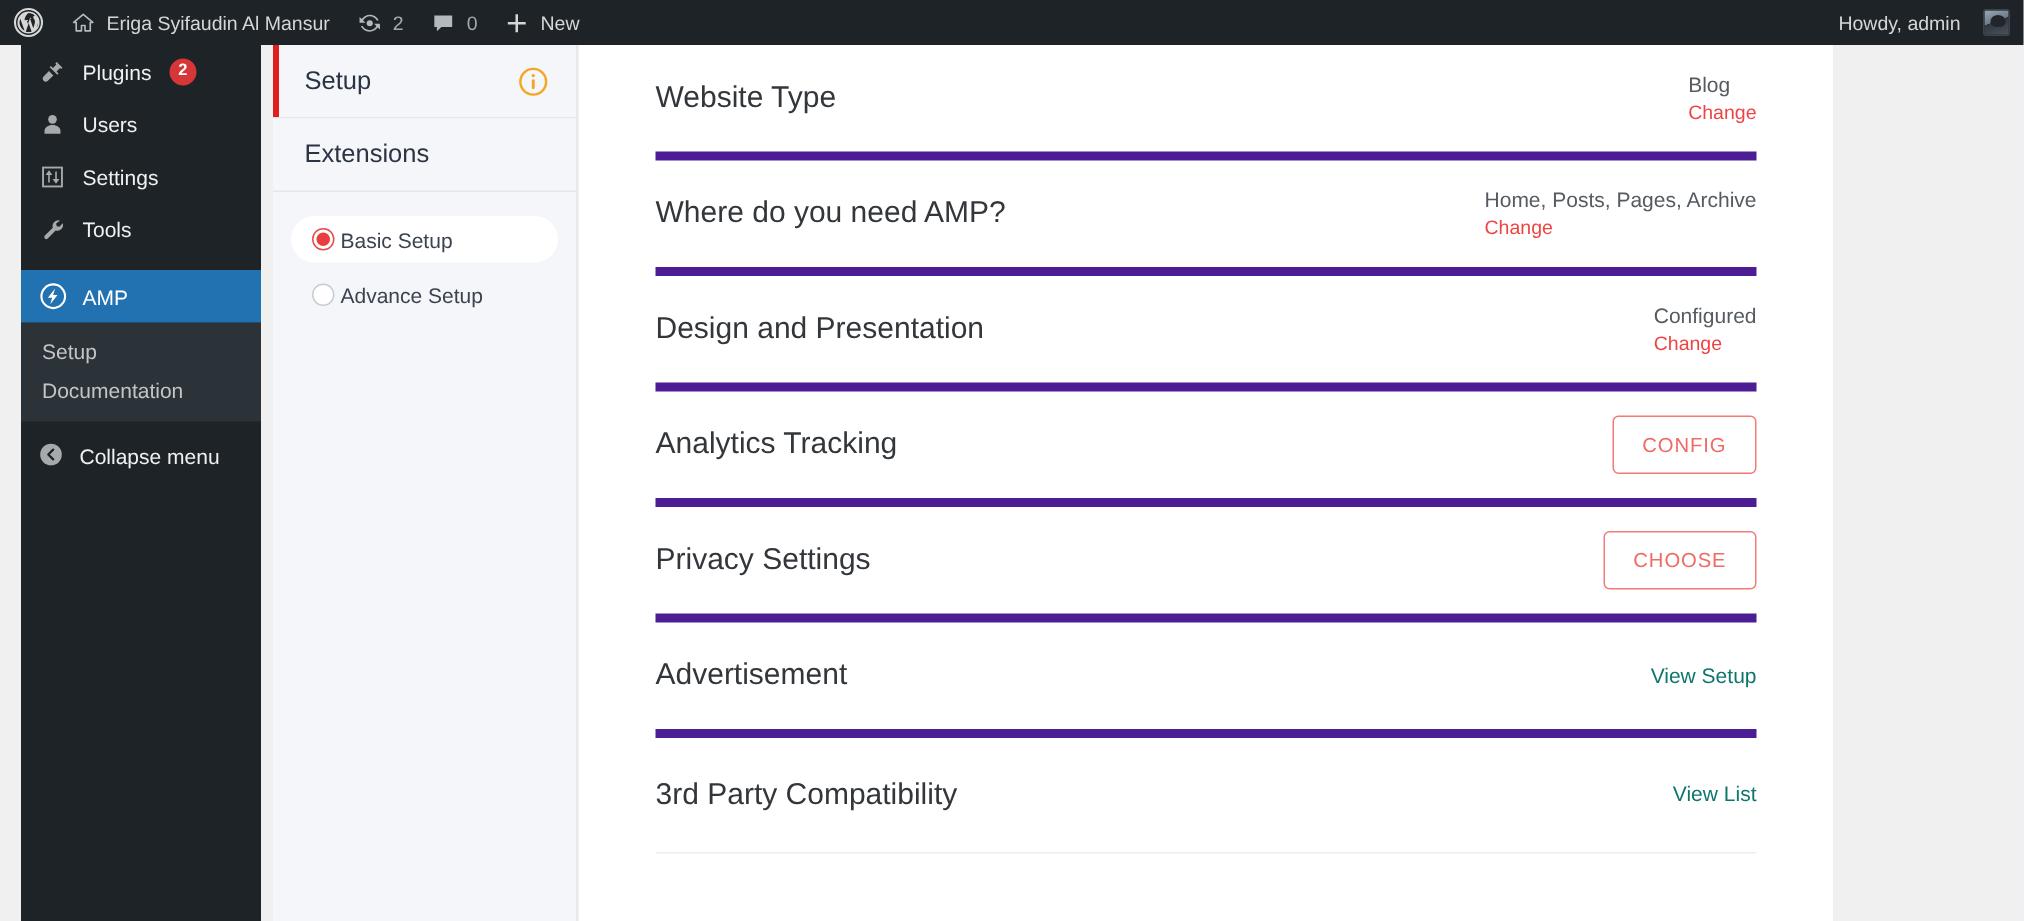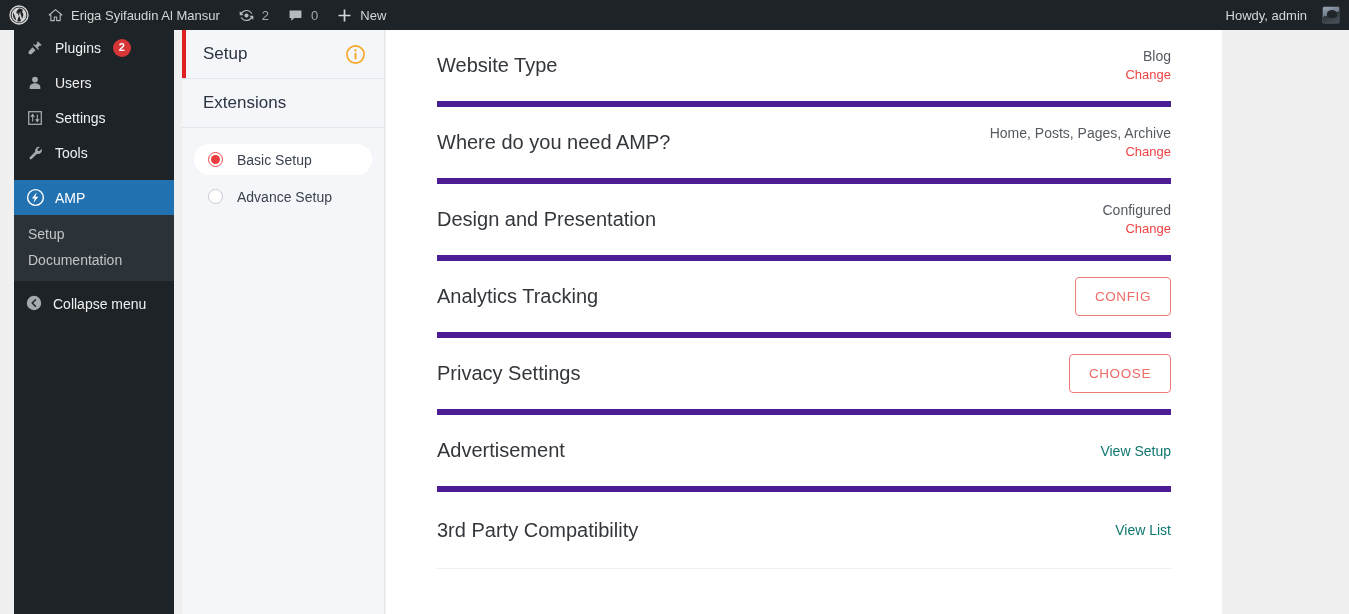--- a/index.html
+++ b/index.html
@@ -118,21 +118,21 @@
   }
   .nav-tab.active::before {
     content: ""; position: absolute; left: 0; top: 0;
     width: 4px; height: 100%; background: #e02020;
   }
   .nav-tab .nt-label { flex: 1; }
   .nav-tab .info-icon { flex: none; display: inline-flex; }
 
   .setup-choices { padding: 16px 12px 0 12px; }
   .choice {
-    display: flex; align-items: center; gap: 14px;
+    display: flex; align-items: center; gap: 4px;
     height: 31px; padding: 0 14px;
     border-radius: 16px;
     font-size: 14px; color: #3c4350;
     cursor: pointer;
     margin-bottom: 6px;
   }
   .choice.selected { background: #ffffff; }
   .radio {
     width: 15px; height: 15px; border-radius: 50%;
     border: 1px solid #c7ccd3; background: #fff;
@@ -156,21 +156,21 @@
     height: 77px;
     margin: 0 51px 0 51px;
     display: flex; align-items: center;
     border-bottom: 6px solid #4c1d95;
   }
   .row:last-child { border-bottom: 1px solid #eeeeee; }
   .row-title {
     font-size: 20px; color: #33373b; font-weight: 400;
     flex: 1;
   }
-  .row-right { text-align: right; line-height: 1.45; }
+  .row-right { text-align: left; line-height: 1.45; }
   .row-value { font-size: 14px; color: #555b61; display: block; }
   .row-change {
     font-size: 13px; color: #ef4444; display: block; cursor: pointer;
   }
   .row-link {
     font-size: 14px; color: #0f766e; cursor: pointer;
   }
   .btn-outline {
     display: inline-block;
     border: 1px solid #f07b77;

